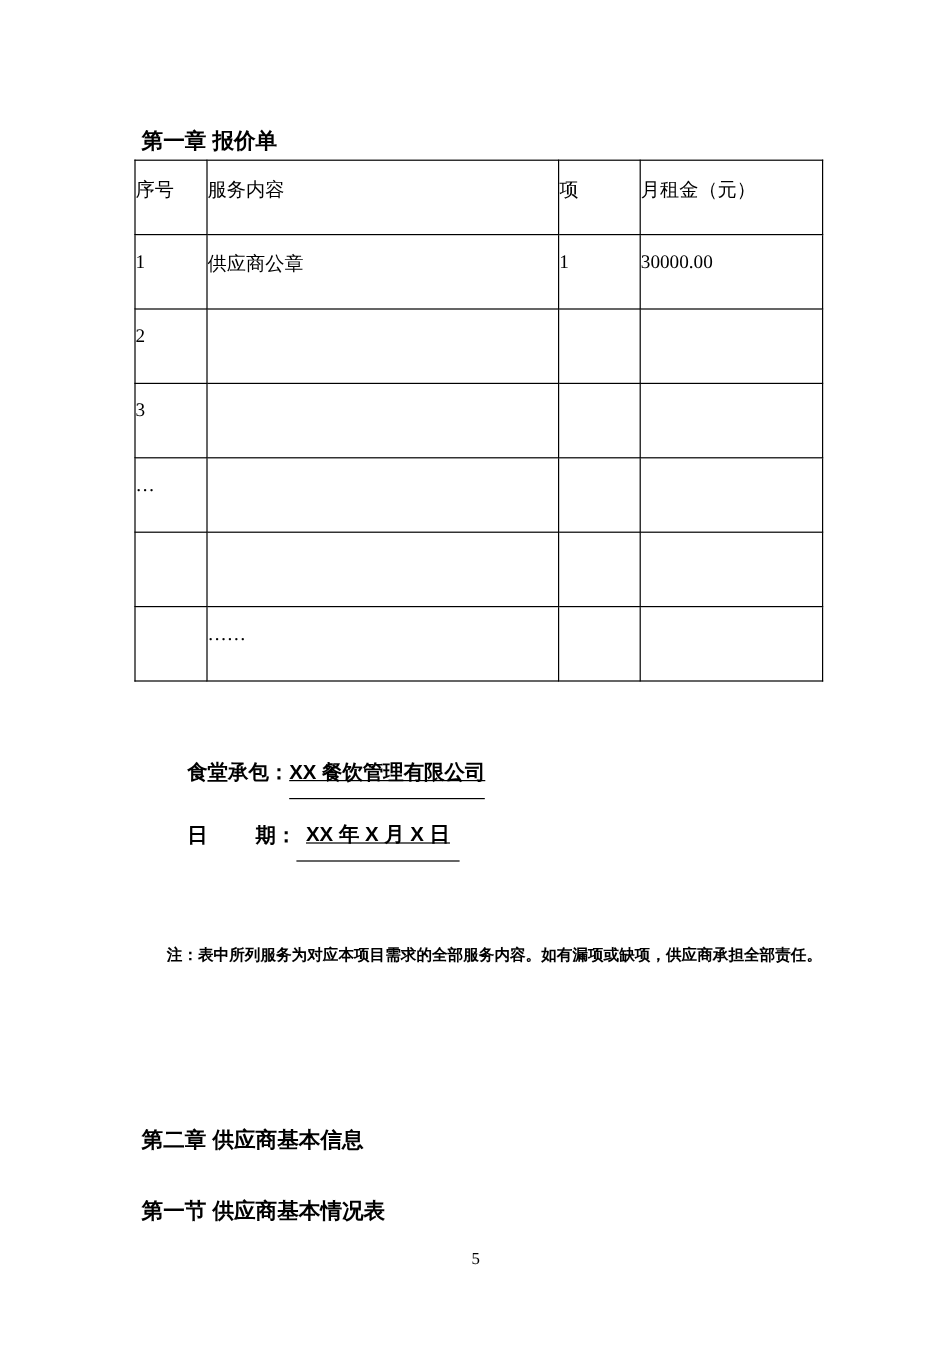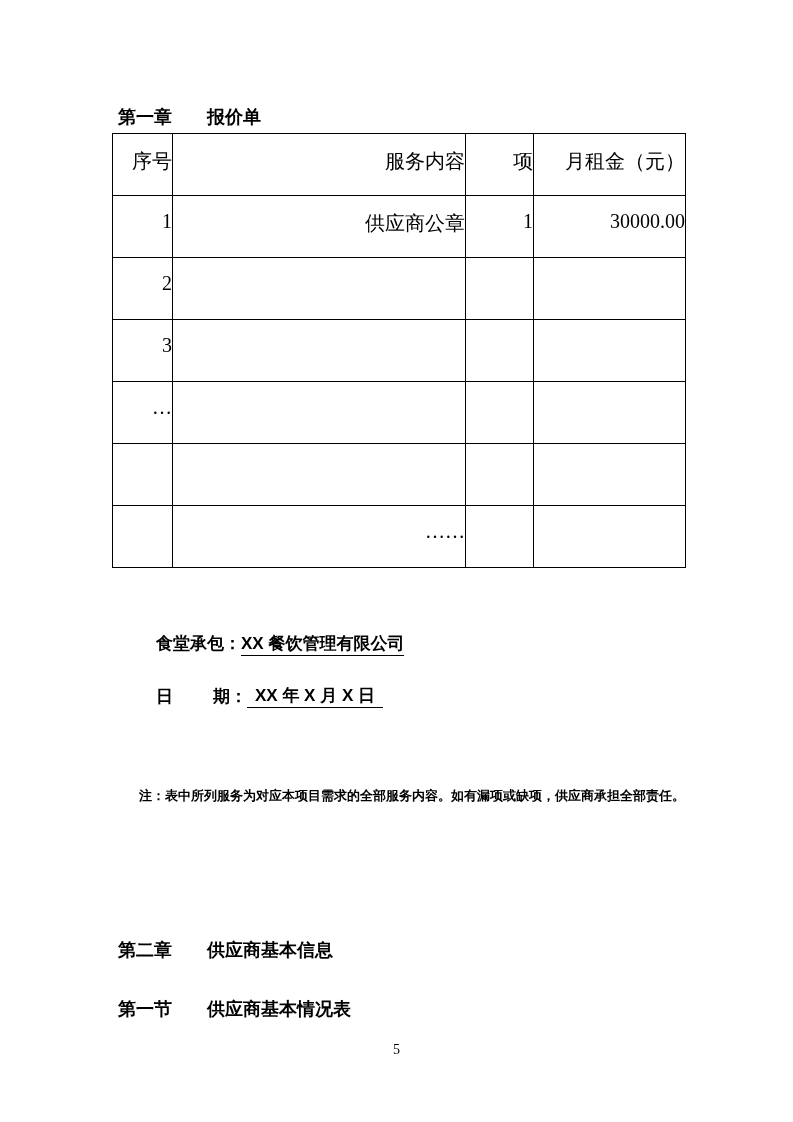--- a/index.html
+++ b/index.html
@@ -18,40 +18,40 @@
   .heading {
     position: absolute;
     left: 118px;
     font-family: "Liberation Sans", "DejaVu Sans", sans-serif;
     font-weight: bold;
     font-size: 18px;
     line-height: 22px;
     white-space: nowrap;
   }
   .heading .h-label { display: inline-block; margin-top: 12px; }
-  .heading .h-title { display: inline-block; margin-left: 30px; }
+  .heading .h-title { display: inline-block; }
 
   
   .quote-table {
     position: absolute;
     left: 112px;
     top: 133px;
     width: 573px;
     border-collapse: collapse;
     table-layout: fixed;
     font-size: 16px;
   }
   .quote-table th, .quote-table td {
     border: 1.5px solid #000;
     height: 62px;
-    text-align: right;
+    text-align: left;
     vertical-align: top;
     padding-top: 14px;
     font-weight: normal;
-    font-size: 20px;
+    font-size: 16px;
     overflow: hidden;
   }
 
   
   .sig-line {
     position: absolute;
     left: 156px;
     font-family: "Liberation Sans", "DejaVu Sans", sans-serif;
     font-weight: bold;
     font-size: 17px;
@@ -59,21 +59,22 @@
     white-space: nowrap;
   }
   .date-label {
     display: inline-flex;
     justify-content: space-between;
     width: 91px;
     vertical-align: bottom;
   }
   .uline {
     border-bottom: 1.5px solid #000;
-    padding-bottom: 2px;
+    padding-bottom: 12px;
+    text-decoration: underline;
   }
   .uline.pad { padding-left: 8px; padding-right: 8px; }
 
   
   .note {
     position: absolute;
     left: 113px;
     top: 777px;
     width: 572px;
     font-family: "Liberation Sans", "DejaVu Sans", sans-serif;

